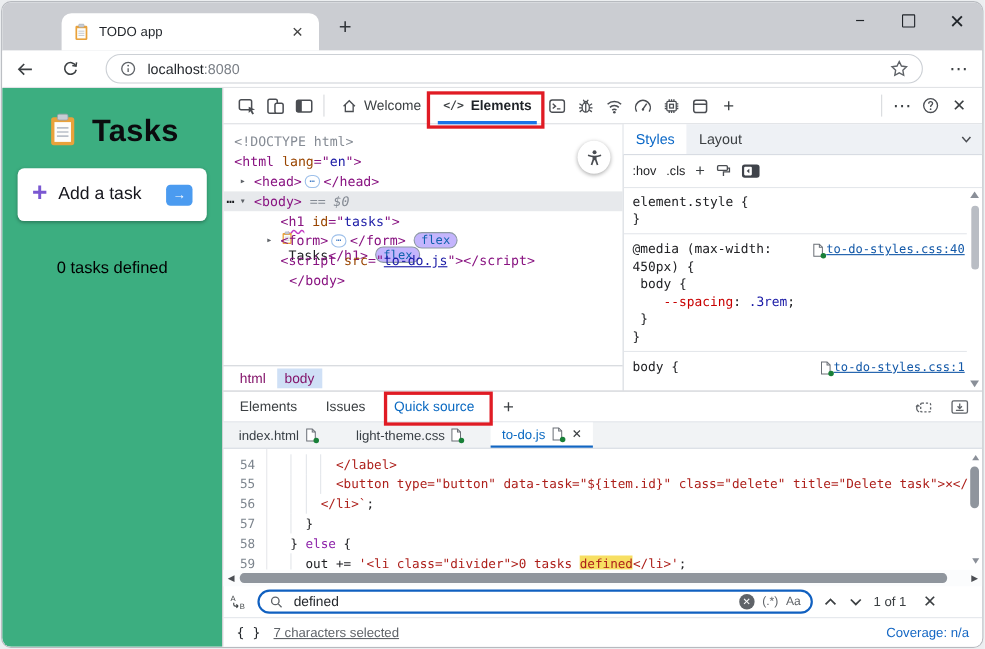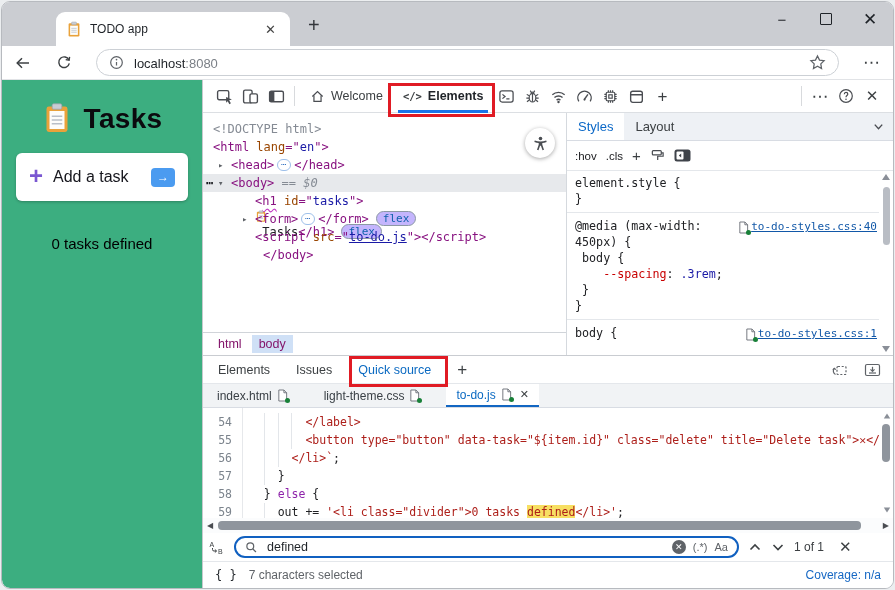--- a/index.html
+++ b/index.html
@@ -106,21 +106,21 @@
   .d-search{position:absolute;left:0;top:177px;right:0;height:28px;display:flex;align-items:center;padding:0 12px 0 6px;gap:9px;box-sizing:border-box;}
   .spill{width:505px;height:22px;border:2px solid #1060c0;border-radius:13px;display:flex;align-items:center;padding:0 9px;gap:7px;background:#fff;box-sizing:border-box;}
   .spill input{flex:1;border:0;outline:0;font-size:12.5px;color:#1f2328;font-family:"Liberation Sans",sans-serif;}
   .clear{width:14px;height:14px;border-radius:50%;background:#5f6368;color:#fff;font-size:9px;display:flex;align-items:center;justify-content:center;line-height:1;}
   .tog{font-size:11px;color:#5f6368;}
   .cnt{font-size:12px;color:#3c4043;}
   .xclose{font-size:15px;color:#3c4043;}
   
   .d-status{position:absolute;left:0;top:205px;right:0;bottom:0;border-top:1px solid #e4e7eb;display:flex;align-items:center;padding:0 12px;gap:12px;box-sizing:border-box;}
   .braces{font-family:"DejaVu Sans Mono",monospace;font-size:12px;color:#1f2328;}
-  .selinfo{font-size:12px;color:#5f6368;}
+  .selinfo{font-size:12px;color:#5f6368;text-decoration:underline;}
   .coverage{margin-left:auto;font-size:12px;color:#1668c4;}
 </style>
 </head>
 <body>
 
 <div class="win">
 
   <div class="tabstrip">
     <div class="btab">
       <svg width="16" height="17" viewBox="0 0 20 22">

